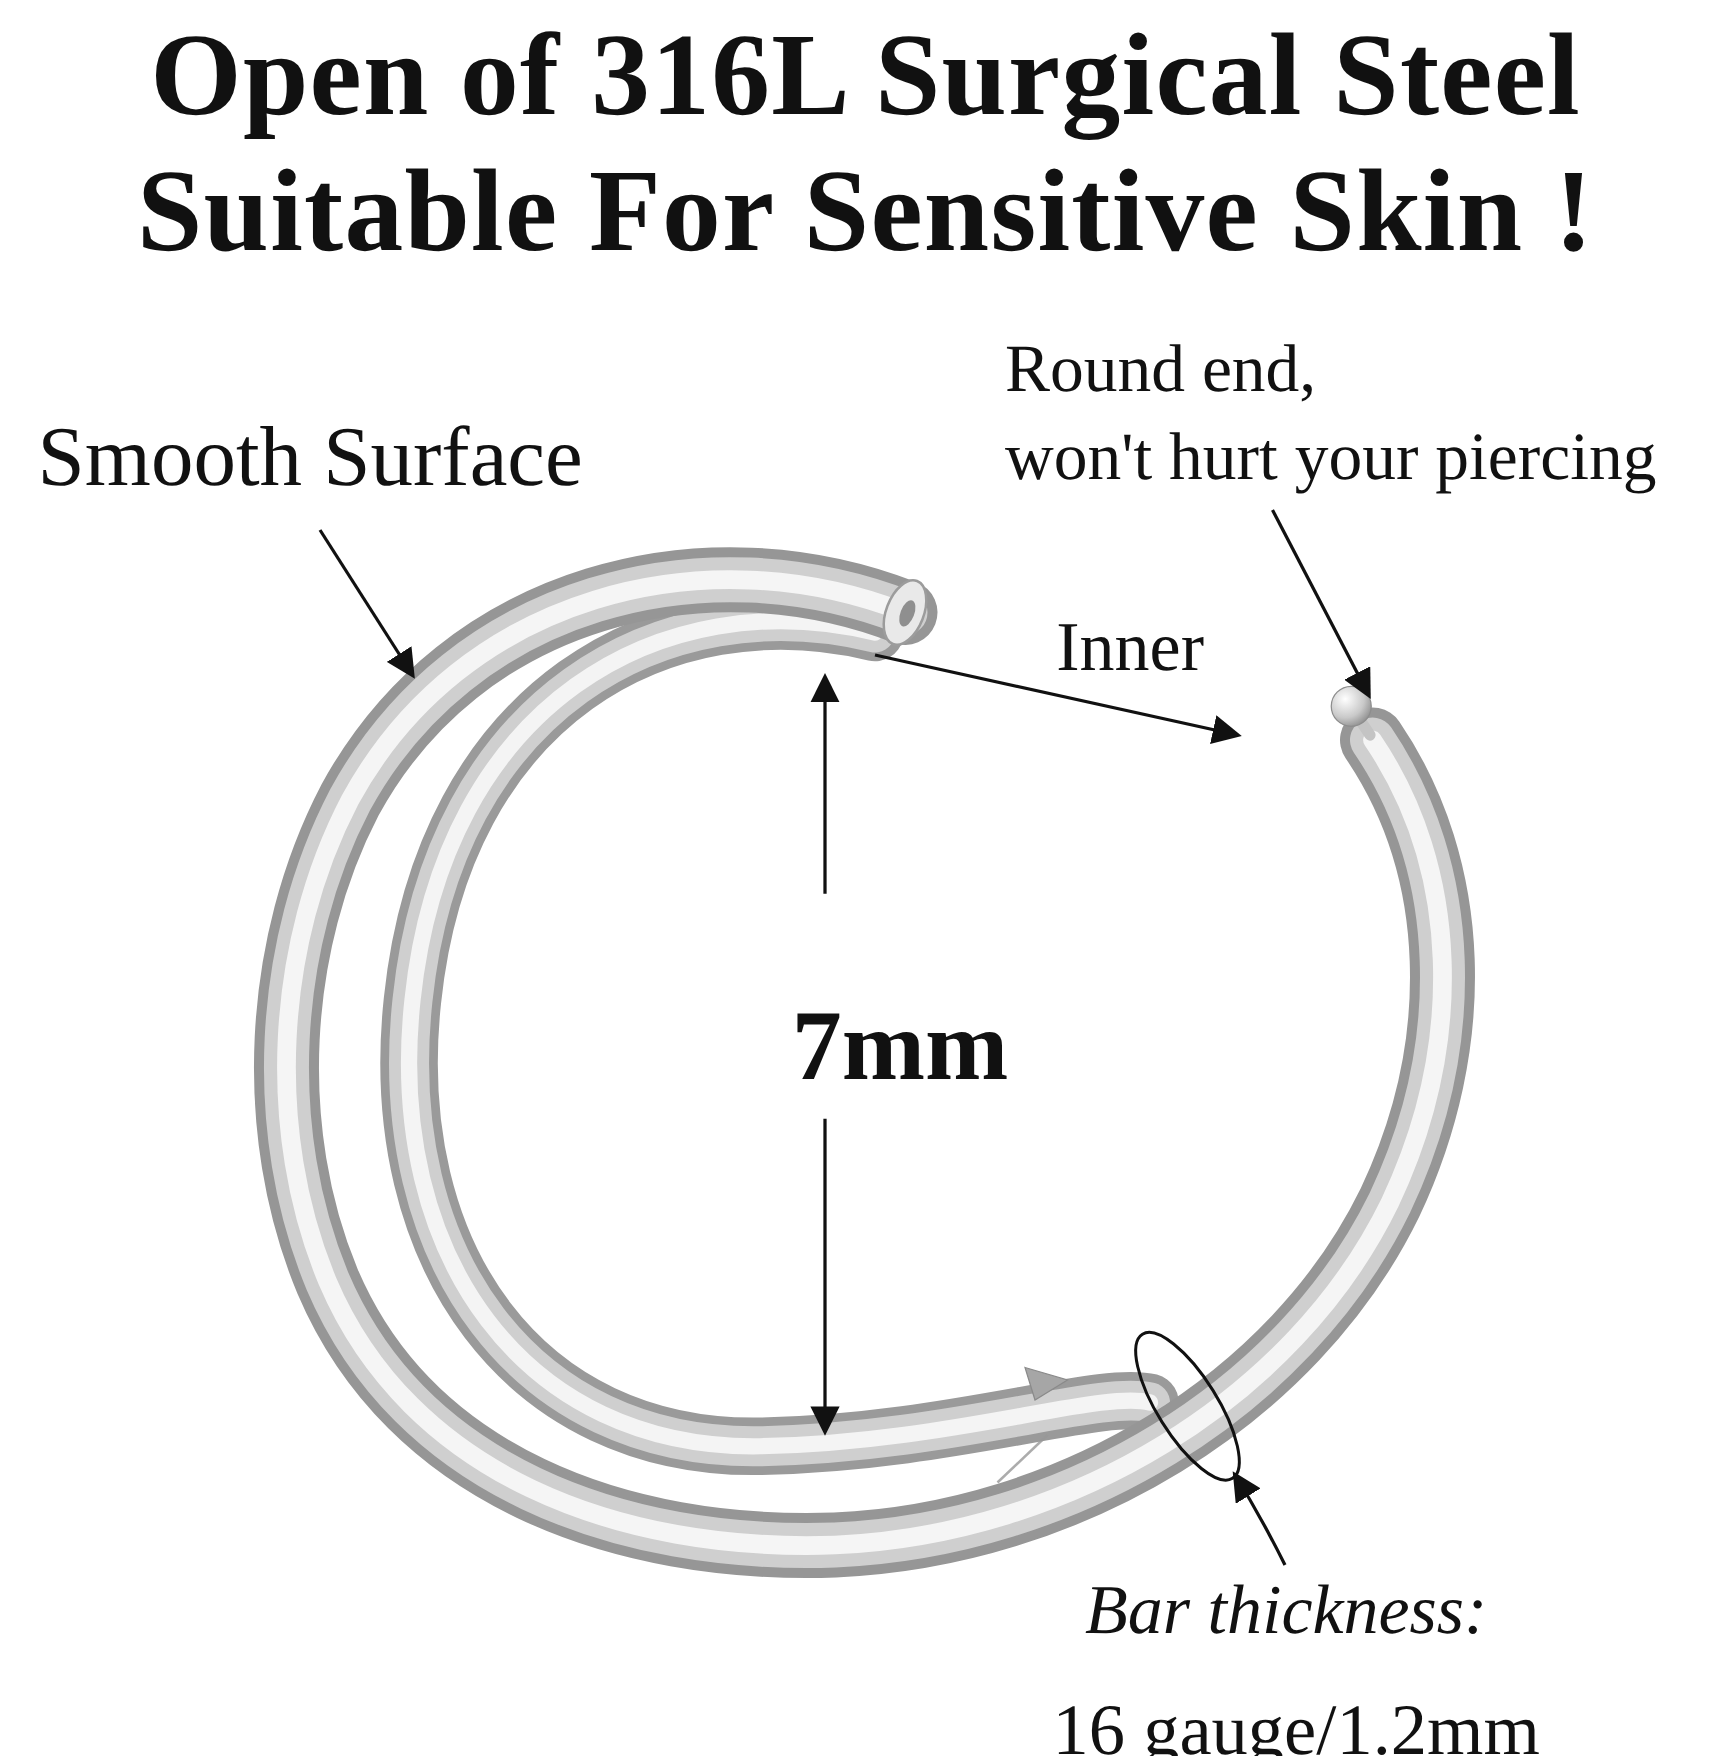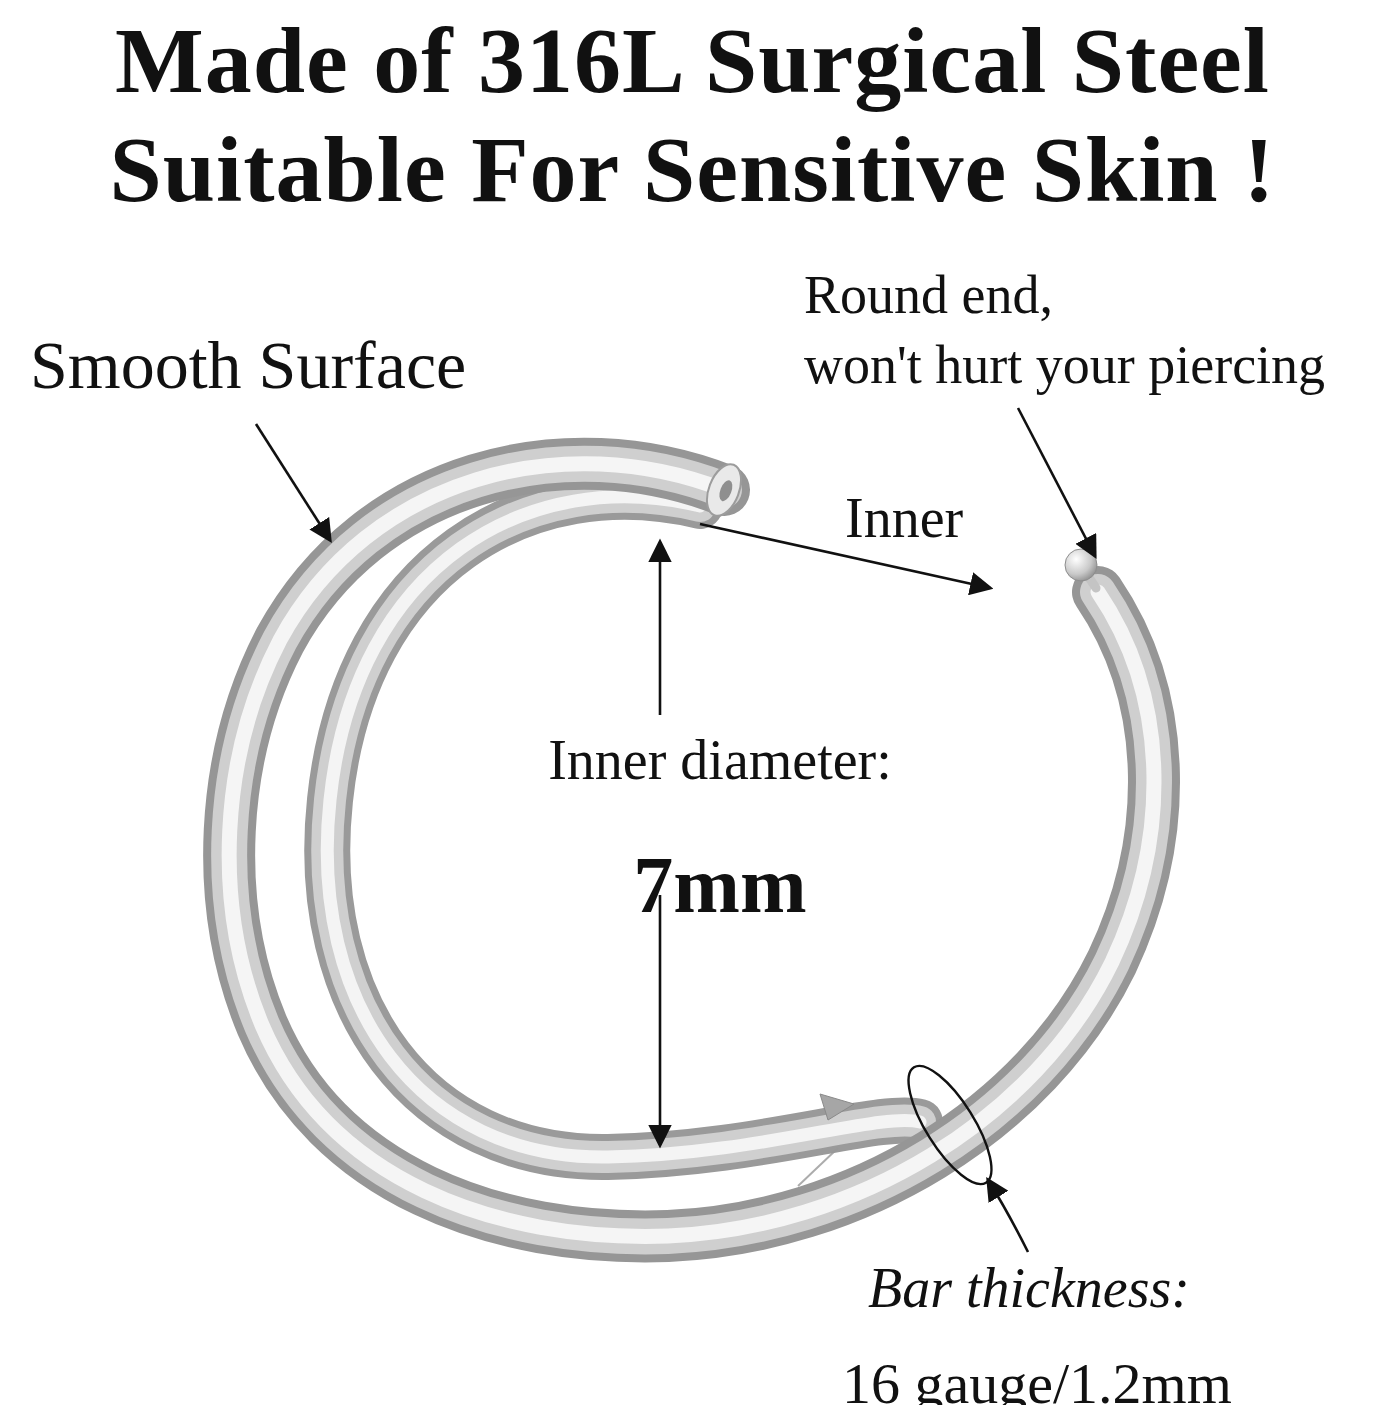--- a/index.html
+++ b/index.html
@@ -18,21 +18,21 @@
     text-align:center;
     font-weight:bold;
     font-size:94px;
     line-height:1.16;
     letter-spacing:1px;
   }
   .lbl-smooth   { left:30px;  top:326px;  font-size:68px; }
   .lbl-roundend { left:804px; top:260px;  font-size:54px; line-height:1.3; }
   .lbl-open     { left:845px; top:486px;  font-size:56px; }
   .lbl-innerdia { left:460px; top:728px;  width:520px; text-align:center; font-size:56px; }
-  .val-innerdia { left:460px; top:792px;  width:520px; text-align:center; font-size:80px; font-weight:bold;margin-top:48px; }
+  .val-innerdia { left:460px; top:792px;  width:520px; text-align:center; font-size:80px; font-weight:bold; }
   .lbl-barthick { left:868px; top:1256px; font-size:56px;font-style:italic; }
   .val-barthick { left:842px; top:1322px; font-size:58px;margin-top:28px; }
 </style>
 </head>
 <body>
 
 <div class="canvas">
 
   <svg class="ring-svg" width="1385" height="1405" viewBox="0 0 1385 1405">
     <defs>
@@ -74,34 +74,33 @@
     <line x1="256" y1="424" x2="330" y2="540" stroke="#111111" stroke-width="2.6" marker-end="url(#ah)"></line>
     <line x1="1018" y1="408" x2="1095" y2="556" stroke="#111111" stroke-width="2.6" marker-end="url(#ah)"></line>
     <line x1="700" y1="524" x2="990" y2="588" stroke="#111111" stroke-width="2.6" marker-end="url(#ah)"></line>
     <line x1="660" y1="715" x2="660" y2="542" stroke="#111111" stroke-width="2.6" marker-end="url(#ah)"></line>
     <line x1="660" y1="895" x2="660" y2="1145" stroke="#111111" stroke-width="2.6" marker-end="url(#ah)"></line>
     <ellipse cx="950" cy="1125" rx="24" ry="68" transform="rotate(-32 950 1125)" fill="none" stroke="#111111" stroke-width="2.4"></ellipse>
     <path d="M 1028 1252 Q 1008 1212 988 1180" fill="none" stroke="#111111" stroke-width="2.6" marker-end="url(#ah)"></path>
   </svg>
 
   <div class="title-block">
-    <div>Made of 316L Surgical Steel</div>
+    <div>Open of 316L Surgical Steel</div>
     <div>Suitable For Sensitive Skin !</div>
   </div>
 
   <div class="txt lbl-smooth">Smooth Surface</div>
 
   <div class="txt lbl-roundend">
     <div>Round end,</div>
     <div>won't hurt your piercing</div>
   </div>
 
   <div class="txt lbl-open">Inner</div>
 
-  <div class="txt lbl-innerdia">Inner diameter:</div>
 
   <div class="txt val-innerdia">7mm</div>
 
   <div class="txt lbl-barthick">Bar thickness:</div>
 
   <div class="txt val-barthick">16 gauge/1.2mm</div>
 
 </div>
 
 </body></html>

